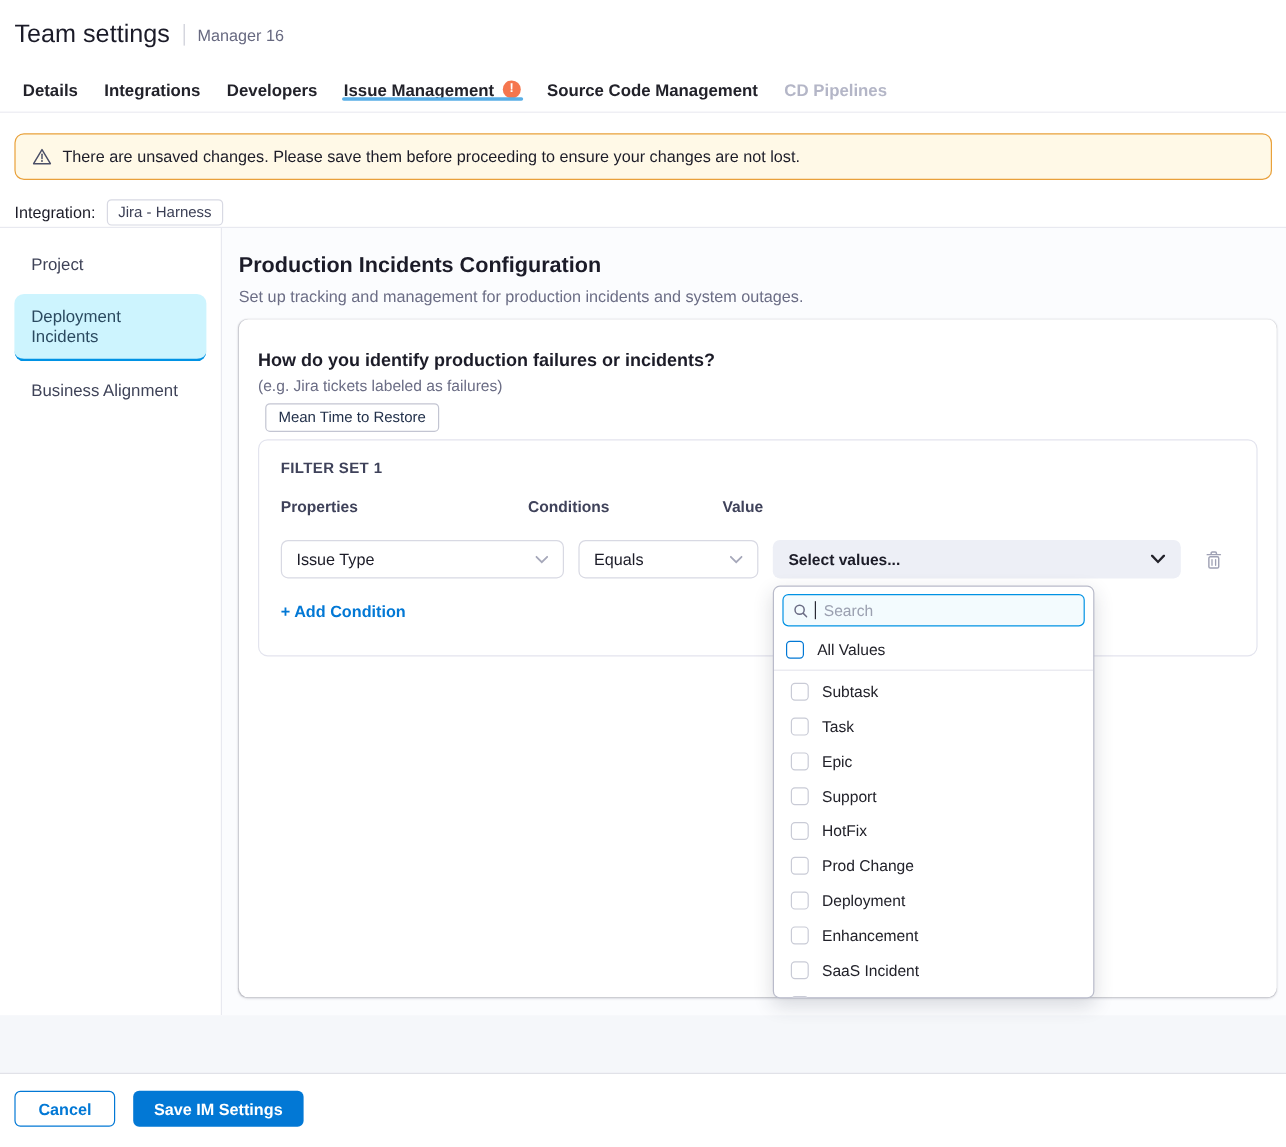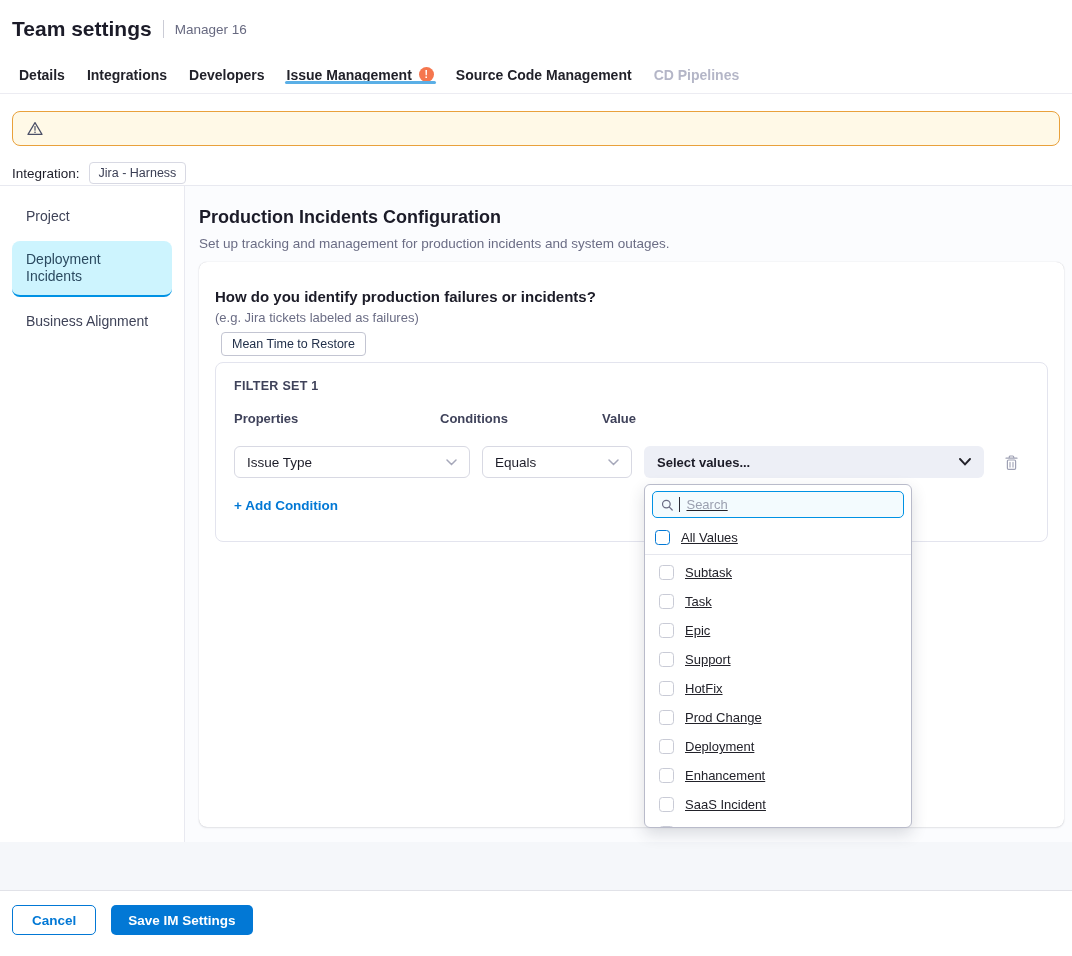--- a/index.html
+++ b/index.html
@@ -6,21 +6,21 @@
   html,body { margin:0; padding:0; }
   body {
     width:1072px; height:956px; overflow:hidden;
     font-family:"Liberation Sans","DejaVu Sans",sans-serif;
     color:#22222a; background:#fff;
   }
   .page { width:1072px; height:956px; display:flex; flex-direction:column; }
 
   
   .topbar { padding:16px 12px 14px; display:flex; align-items:center; gap:11px; }
-  .page-title { font-size:21px; font-weight:700; color:#1b1b28; line-height:26px; }
+  .page-title { font-size:21px; font-weight:400; color:#1b1b28; line-height:26px; }
   .title-sep { width:1px; height:18px; background:#cbccd6; }
   .title-context { font-size:13.5px; color:#676980; }
 
   
   .tabbar { display:flex; align-items:center; gap:22px; padding:0 19px; height:38px; border-bottom:1px solid #ececf2; }
   .tab { position:relative; display:flex; align-items:center; gap:7px; font-size:14px; font-weight:600; color:#22222a; cursor:pointer; white-space:nowrap; }
   .tab.active::after { content:""; position:absolute; left:-2px; right:-2px; bottom:-1px; height:3px; background:#5AAFE6; border-radius:2px; }
   .tab.disabled { color:#b4b6c7; cursor:default; }
   .tab-badge { width:15px; height:15px; border-radius:50%; background:#F5764E; color:#fff; font-size:10.5px; font-weight:700; display:flex; align-items:center; justify-content:center; line-height:1; }
 
@@ -59,21 +59,21 @@
             font-size:13.5px; font-weight:500; color:#1c1c28; margin-right:12px; cursor:pointer; }
   .select.cond { width:150px; }
   .value-wrap { position:relative; width:340px; margin-right:18px; }
   .value-select { height:32px; background:#edeff6; border-radius:6px; display:flex; align-items:center; justify-content:space-between; padding:0 13px; font-size:13px; font-weight:700; color:#1c1c28; cursor:pointer; }
   .trash-btn { background:none; border:none; padding:2px; cursor:pointer; display:flex; }
   .add-condition { display:inline-block; margin-top:20px; font-size:13.5px; font-weight:700; color:#0278D5; cursor:pointer; line-height:16px; }
 
   
   .dropdown { position:absolute; top:38px; left:0; width:268px; height:344px; background:#fff;
               border:1px solid #b9bbca; border-radius:6px; overflow:hidden; z-index:20;
-              box-shadow:0 6px 16px rgba(40,41,61,0.16);text-decoration:underline; }
+              box-shadow:0 6px 16px rgba(40,41,61,0.16); }
   .search-box { margin:6px 7px; height:27px; border:1.5px solid #0092E4; border-radius:5px; background:#f3fbfe;
                 display:flex; align-items:center; padding:0 8px; gap:6px; }
   .caret { width:1px; height:15px; background:#2a2a35; flex-shrink:0; }
   .search-input { border:none; outline:none; background:transparent; font-size:13px; color:#22222a; width:100%; padding:0; font-family:inherit; }
   .search-input::placeholder { color:#9ba0b0; }
   .dd-allvalues { display:flex; align-items:center; gap:11px; padding:6px 10px 9px; border-bottom:1px solid #e6e7ee; font-size:13px; color:#22222a; cursor:pointer; }
   .dd-options { margin-top:3px; }
   .dd-option { display:flex; align-items:center; gap:11px; height:29px; padding:0 10px 0 14px; font-size:13px; color:#22222a; cursor:pointer; }
   .checkbox { width:15px; height:15px; border-radius:3.5px; background:#fff; flex-shrink:0; }
   .checkbox.blue { border:1.7px solid #0278D5; }
@@ -118,20 +118,21 @@
       <span>CD Pipelines</span>
     </div>
   </div>
 
   <div class="banner">
     <svg width="16" height="15" viewBox="0 0 16 15">
       <path d="M8 1.6 L15 13.4 H1 Z" fill="none" stroke="#4a4f67" stroke-width="1.2" stroke-linejoin="round"></path>
       <path d="M8 5.6 v3.6" stroke="#4a4f67" stroke-width="1.2" stroke-linecap="round"></path>
       <circle cx="8" cy="11.2" r="0.8" fill="#4a4f67"></circle>
     </svg>
+    <span>There are unsaved changes. Please save them before proceeding to ensure your changes are not lost.</span>
   </div>
 
   <div class="integration-row">
     <span>Integration:</span>
     <span class="integration-chip">Jira - Harness</span>
   </div>
   <div class="divider-h"></div>
 
   <div class="content">
 

